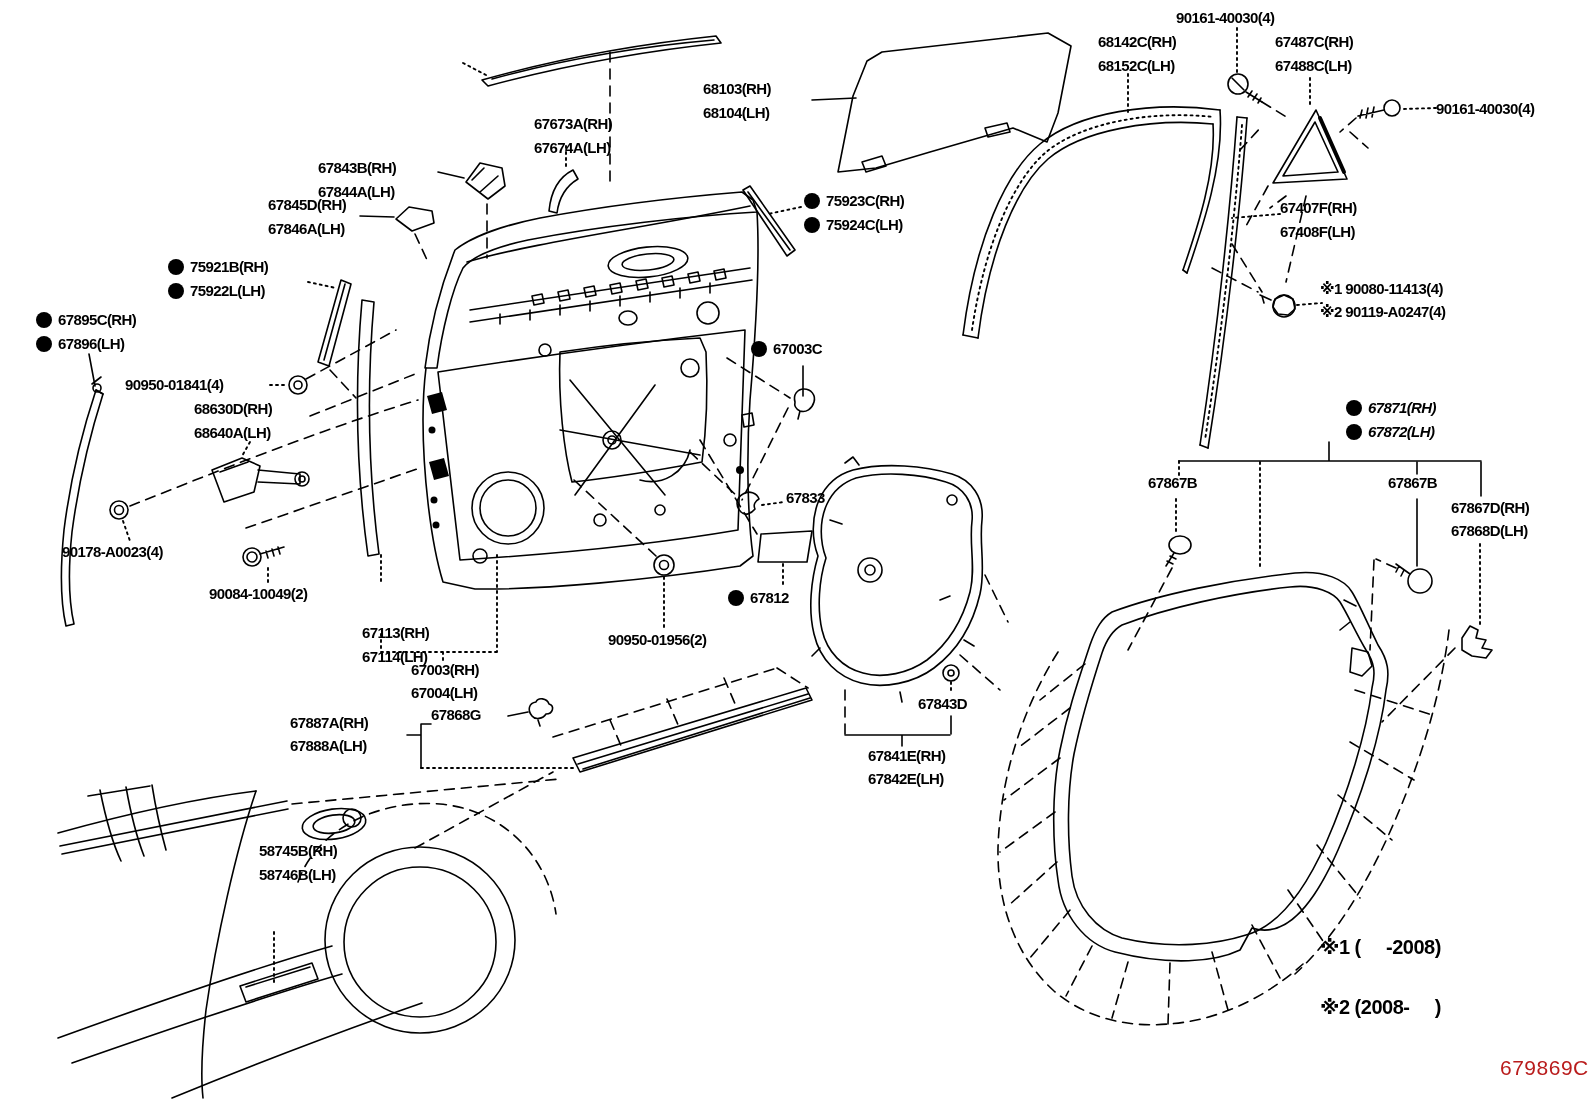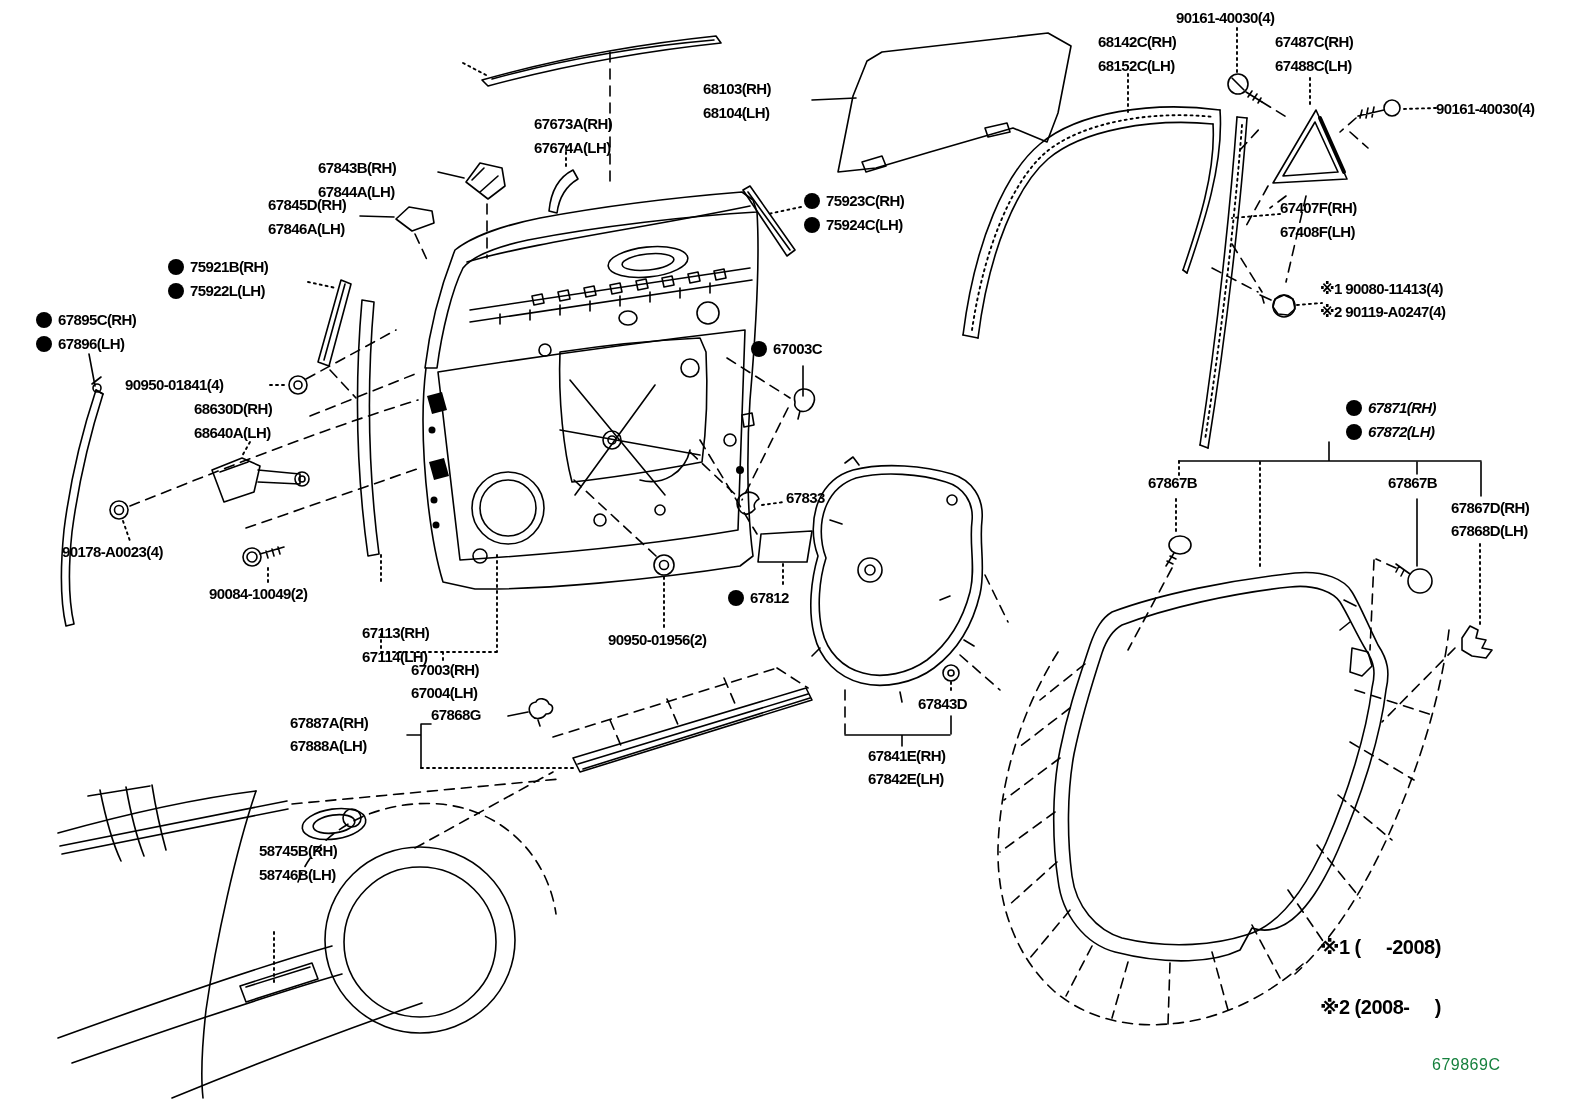--- a/index.html
+++ b/index.html
@@ -7,21 +7,21 @@
          font-family:"Liberation Sans","DejaVu Sans",sans-serif;}
   #art{position:absolute;left:0;top:0;}
   #labels-layer{position:absolute;left:0;top:0;width:100%;height:100%;}
   .part-label{position:absolute;color:#000;font-weight:bold;font-size:15px;
               letter-spacing:-0.6px;white-space:pre;line-height:24px;}
   .lbl-line{display:flex;align-items:center;}
   .dot{display:inline-block;width:16px;height:16px;border-radius:50%;background:#000;
        margin-right:6px;flex:0 0 auto;}
   #legend{position:absolute;left:1320px;top:899px;color:#000;white-space:pre;}
   .legend-note{font-weight:bold;font-size:20px;line-height:24px;letter-spacing:-0.5px;}
-  #figure-code{position:absolute;left:1432px;top:1056px;color:#15803d;font-size:16px;
+  #figure-code{position:absolute;left:1500px;top:1056px;color:#b91c1c;font-size:21px;
                letter-spacing:0.5px;font-weight:normal;}
   
   .s{fill:none;stroke:#000;stroke-width:1.6;stroke-linejoin:round;stroke-linecap:round;}
   .dash{stroke-dasharray:10,7;}
   .dtd{stroke-dasharray:2,4;stroke-width:1.9;}
   .thick{stroke-width:4;}
   .fb{fill:#000;stroke:none;}
 </style>
 </head>
 <body>

